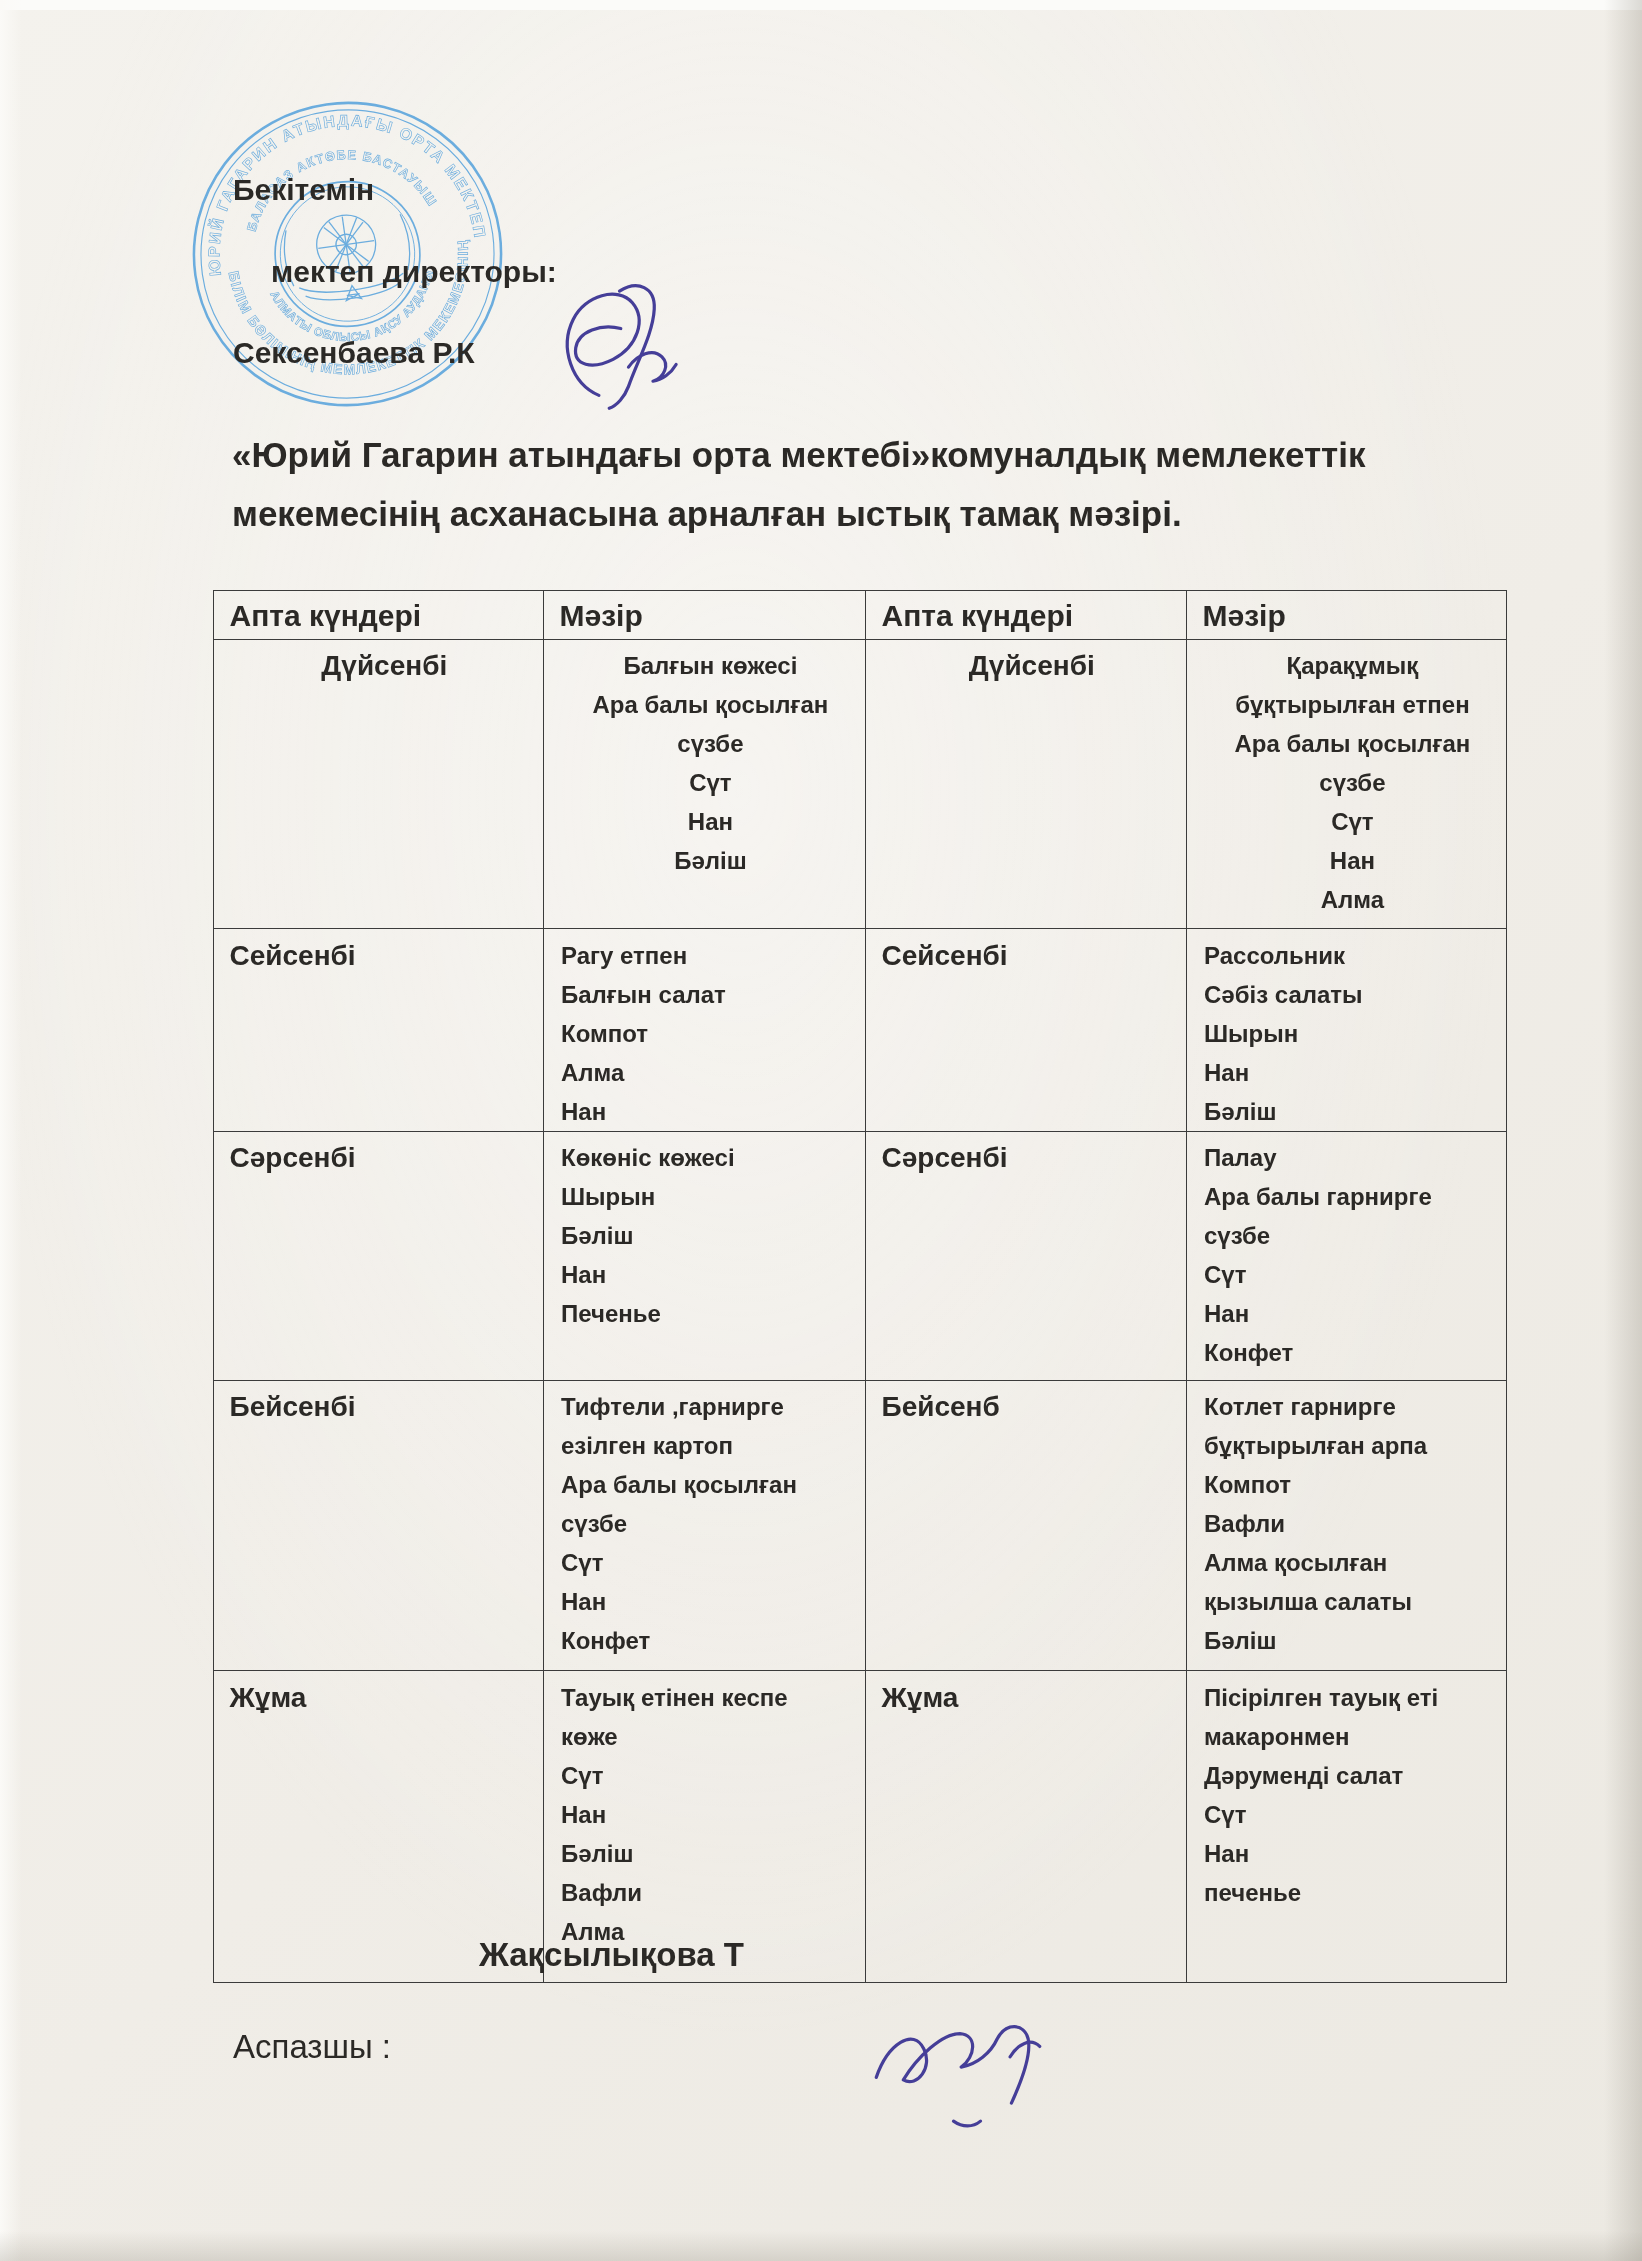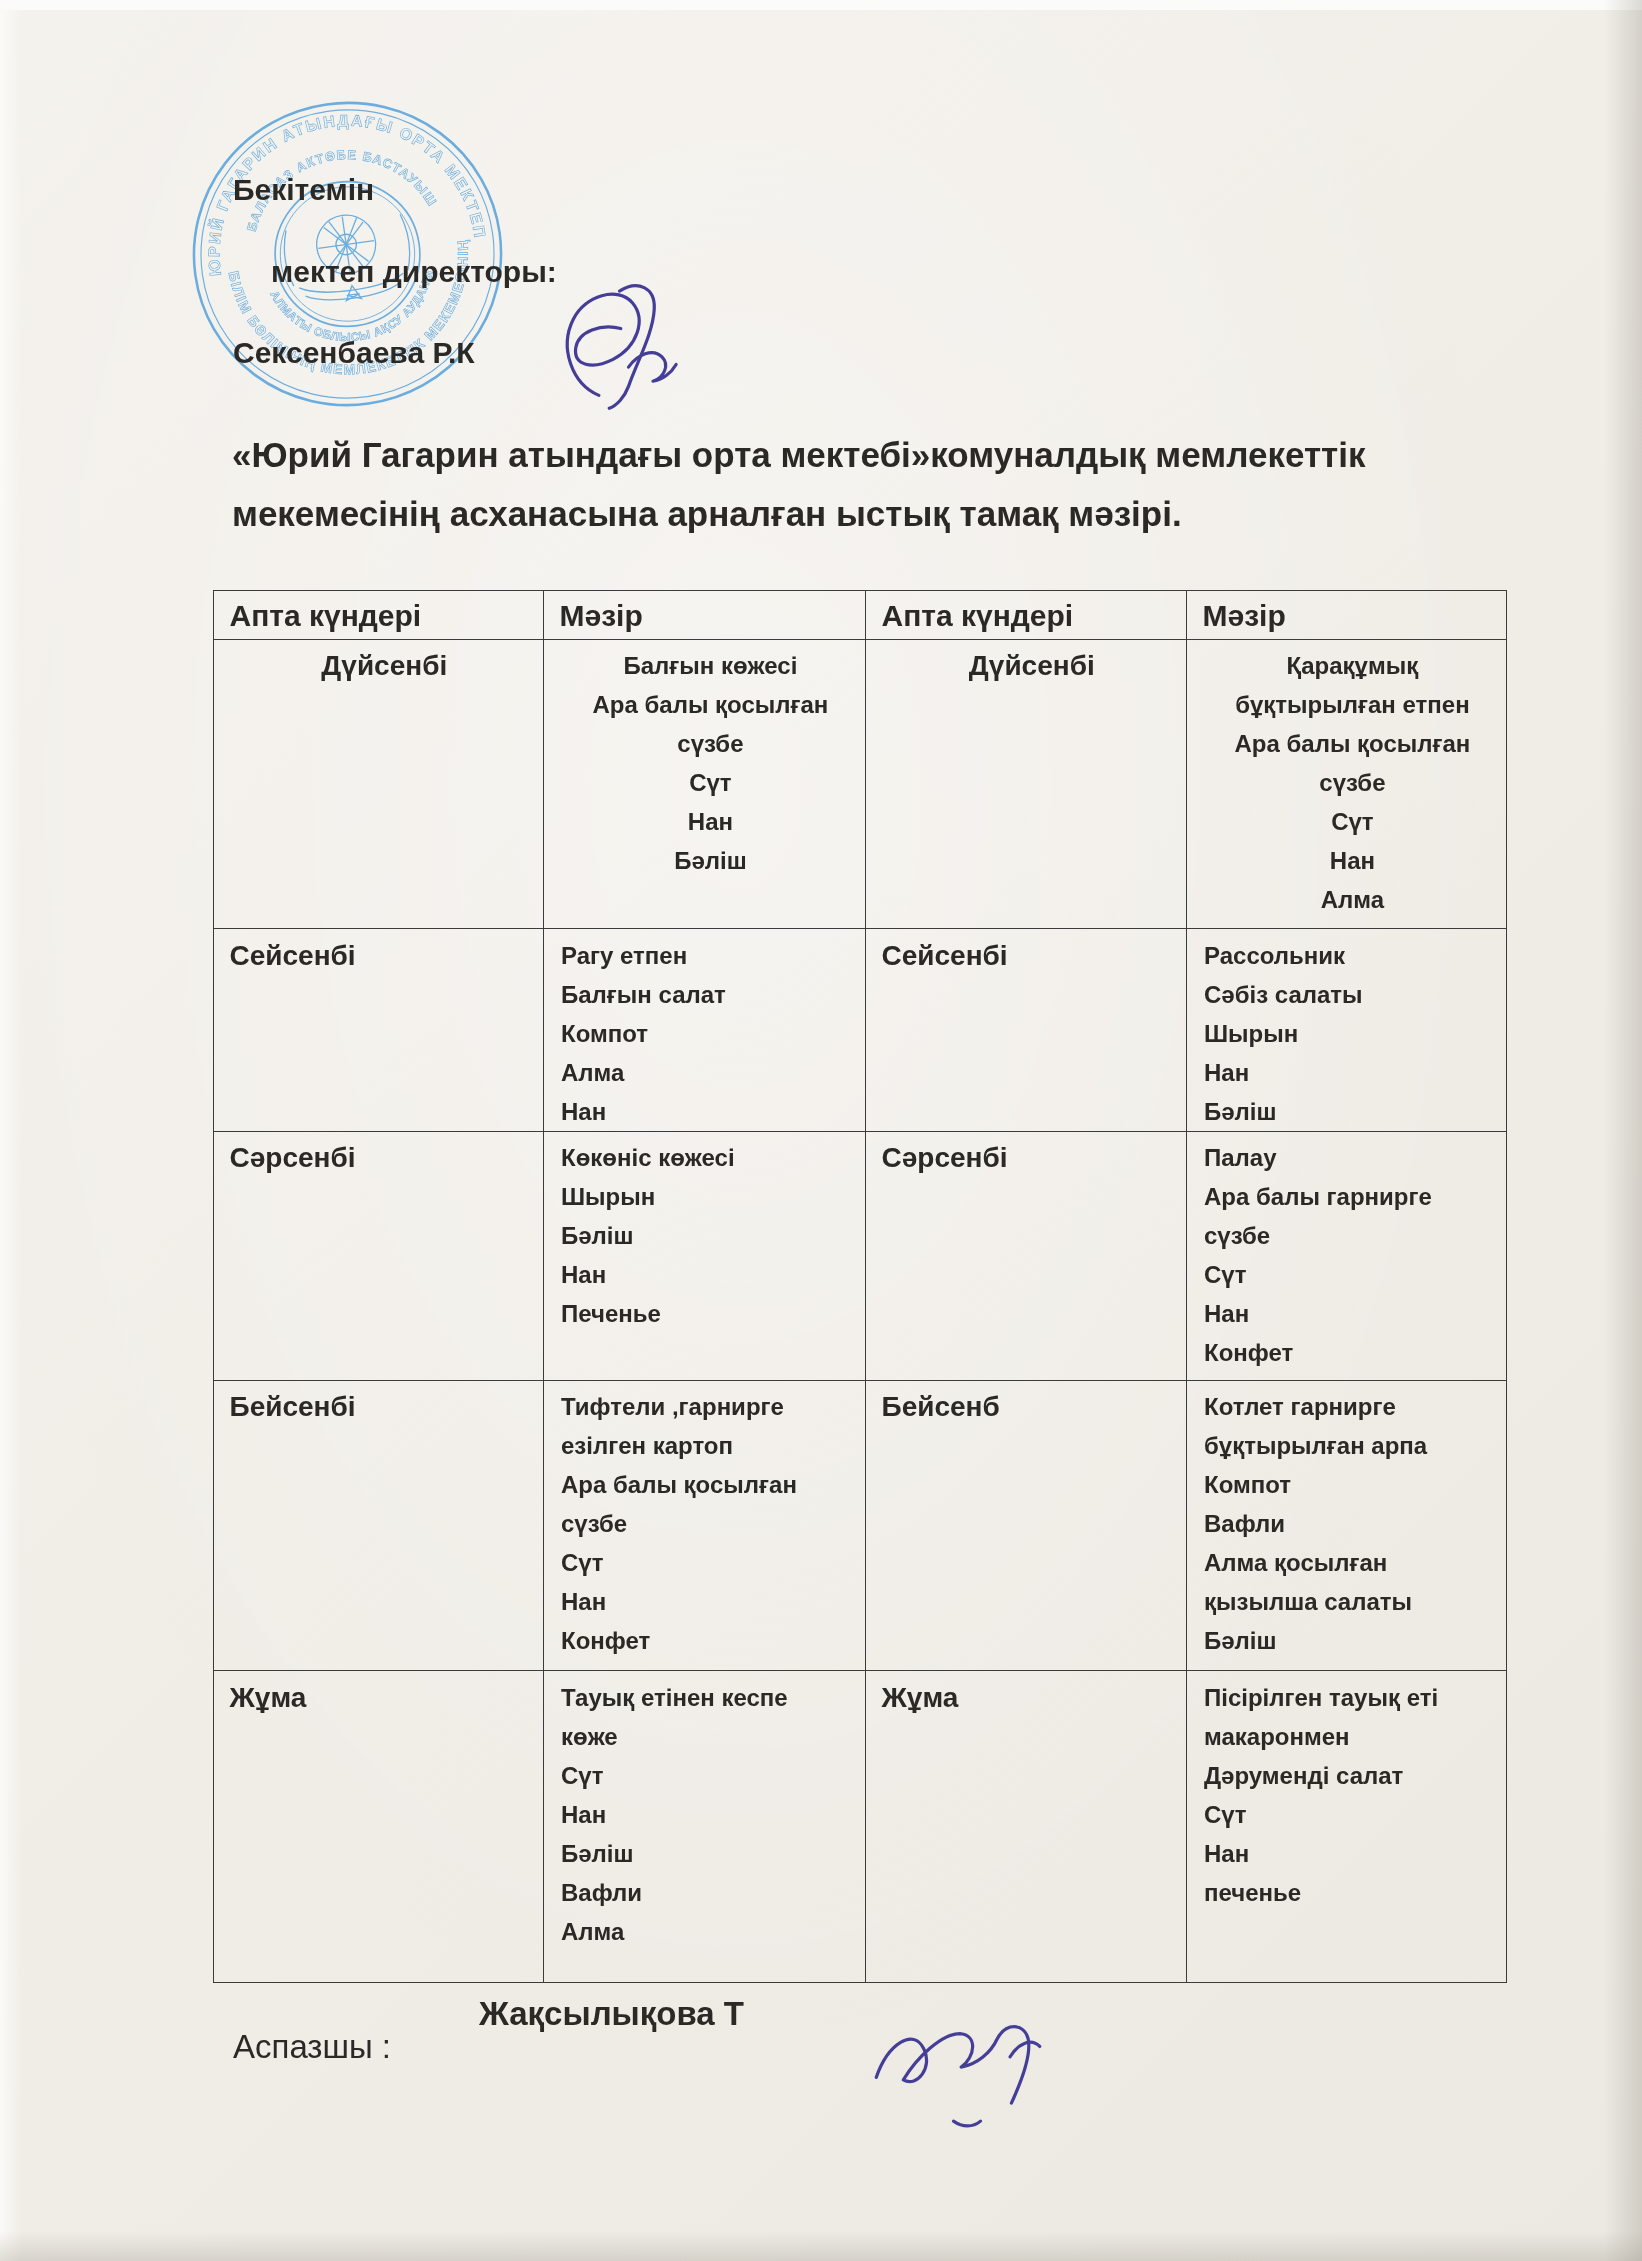--- a/index.html
+++ b/index.html
@@ -46,21 +46,21 @@
   .menu-table th{font-size:30px;font-weight:bold;padding:7.7px 3.9px 6.4px 15.5px;height:32px;}
   .day-cell{font-size:28px;font-weight:bold;padding:10.3px 3.9px 0 15.5px;}
   .menu-cell{font-size:24px;font-weight:bold;line-height:39px;padding:6.4px 5.2px 0 17px;white-space:pre-line;}
   .menu-table tbody tr:nth-child(1) td{height:278px;text-align:center;}
   .menu-table tbody tr:nth-child(2) td{height:191px;}
   .menu-table tbody tr:nth-child(3) td{height:238px;}
   .menu-table tbody tr:nth-child(4) td{height:279px;}
   .menu-table tbody tr:nth-child(5) td{height:300px;}
 
   .footer-label{position:absolute;left:233px;top:2028px;font-size:33px;font-weight:normal;z-index:3;}
-  .footer-name{position:absolute;left:479px;top:1995px;font-size:33px;font-weight:bold;z-index:3;}
+  .footer-name{position:absolute;left:479px;top:1936px;font-size:33px;font-weight:bold;z-index:3;}
 </style>
 </head>
 <body>
 
 <div class="edge-top"></div>
 <div class="edge-left"></div>
 <div class="edge-right"></div>
 <div class="edge-bottom"></div>
 
 <svg class="stamp" viewBox="0 0 500 500" aria-hidden="true">

